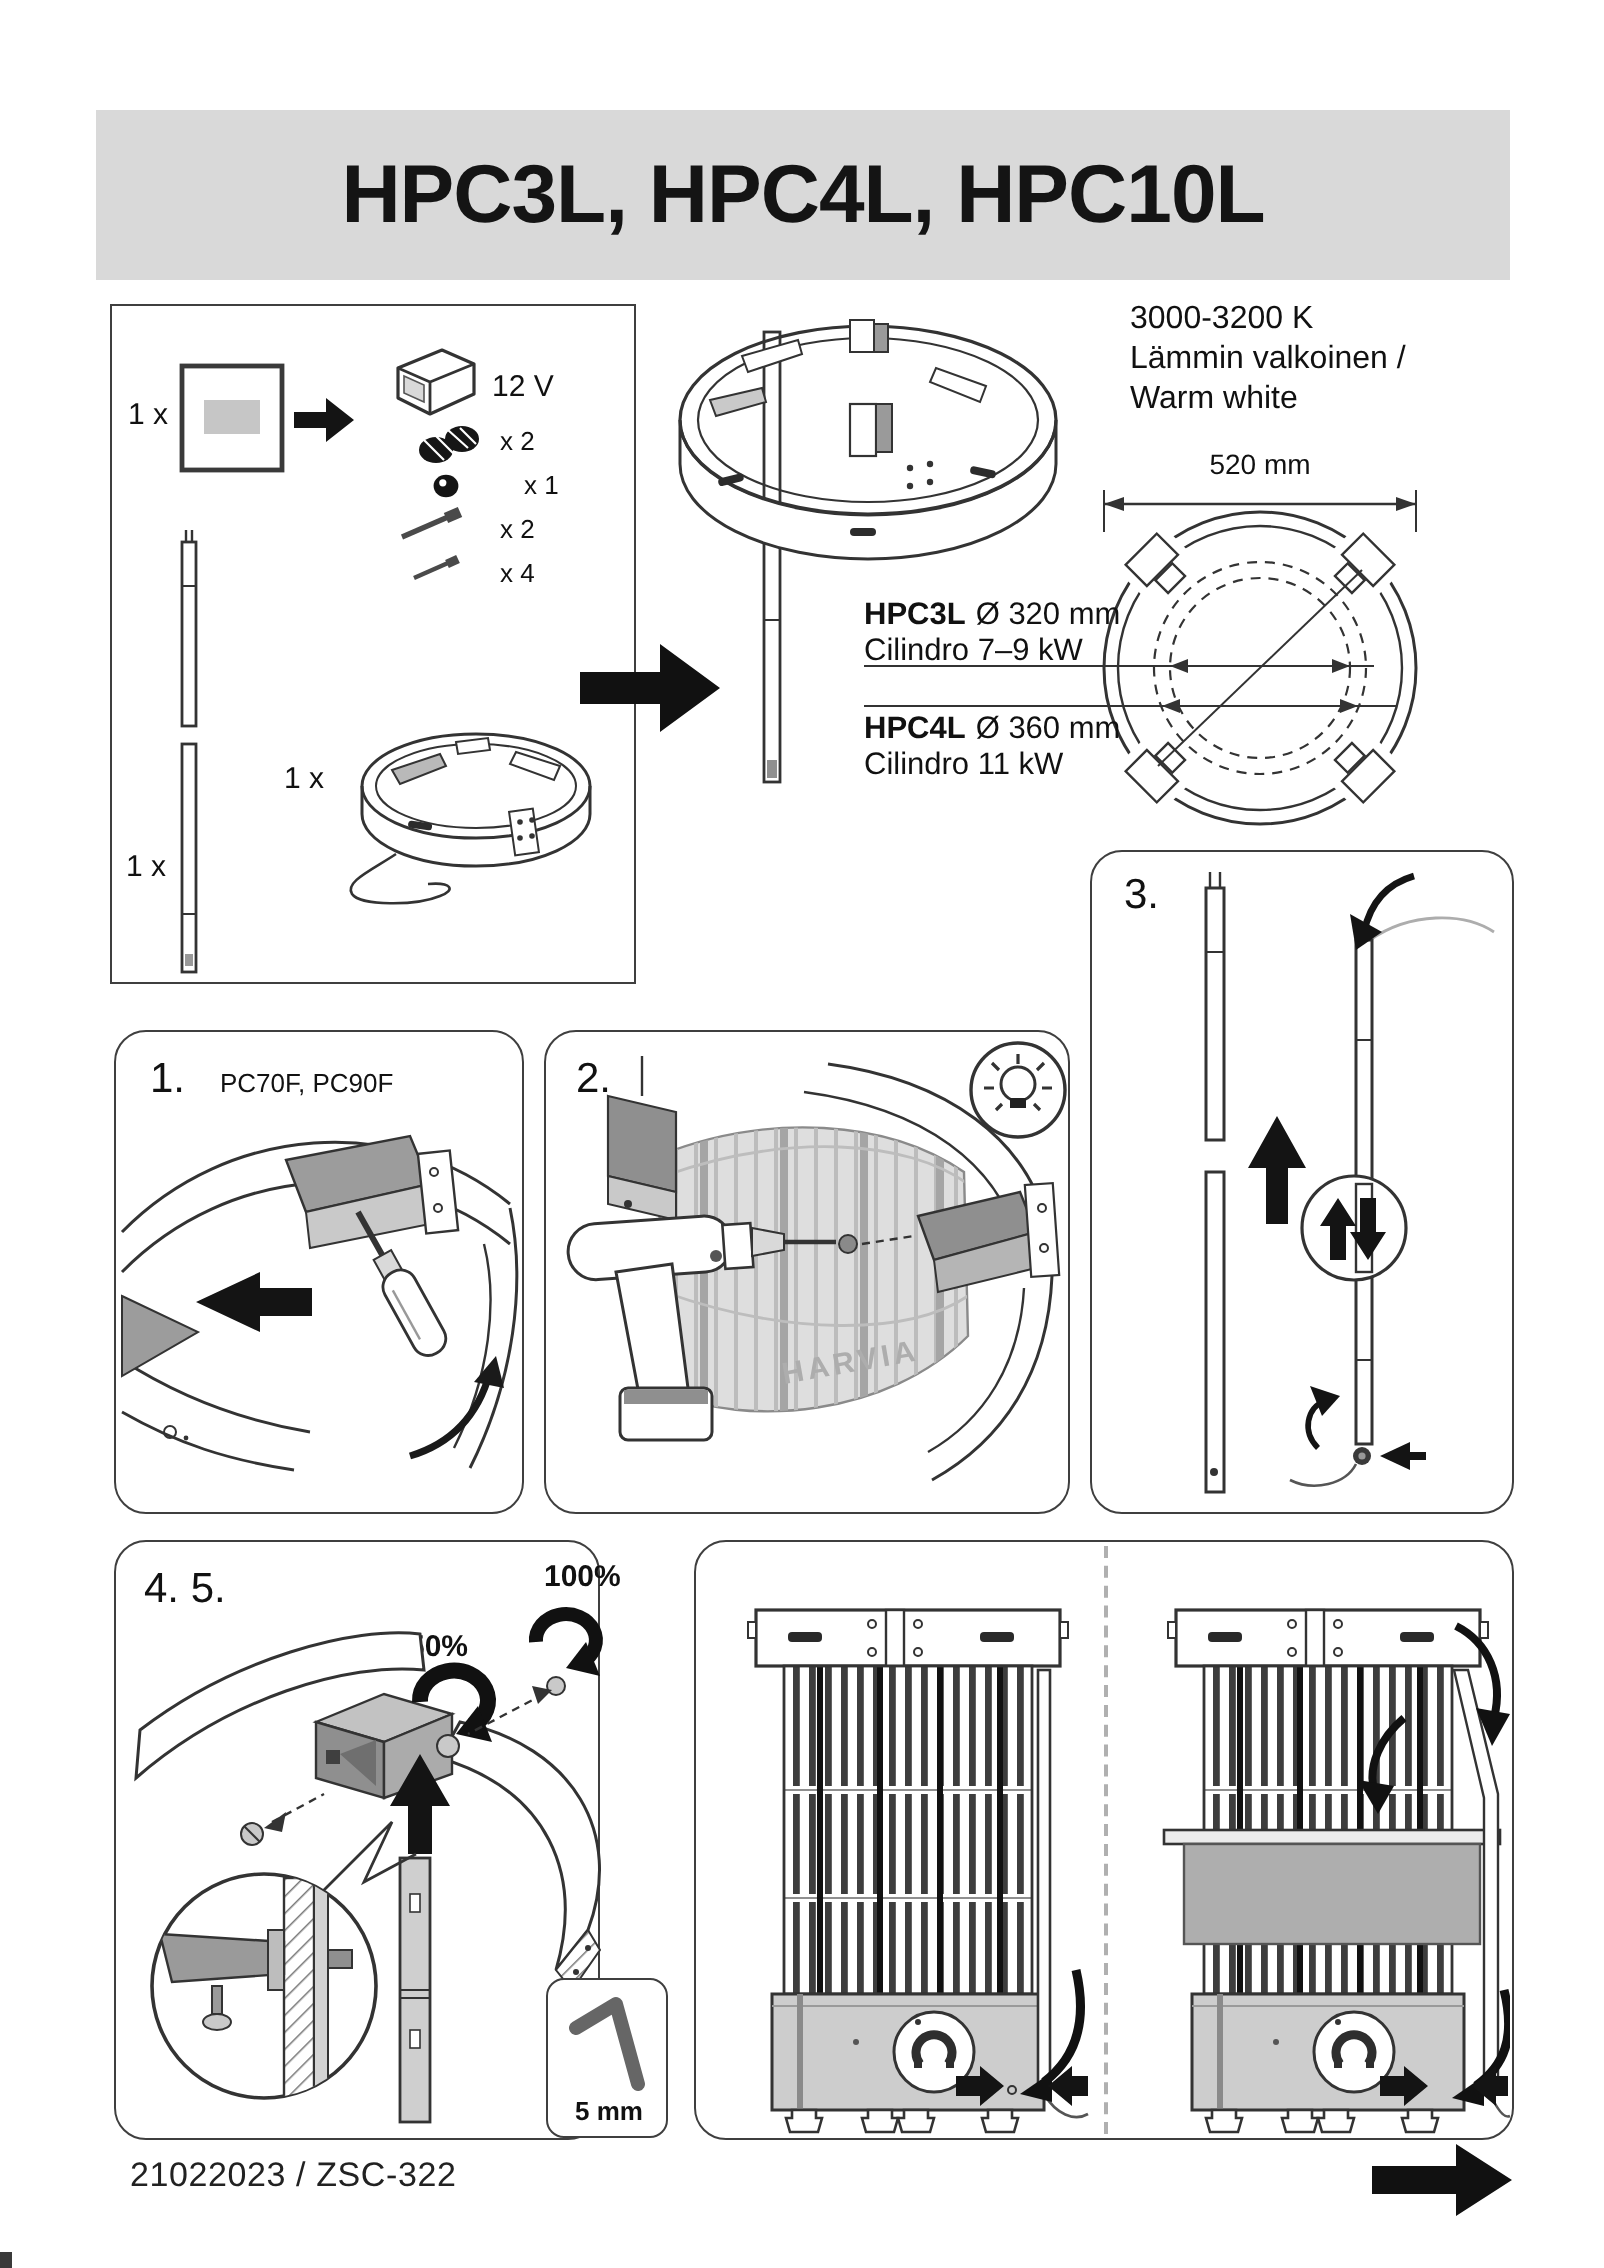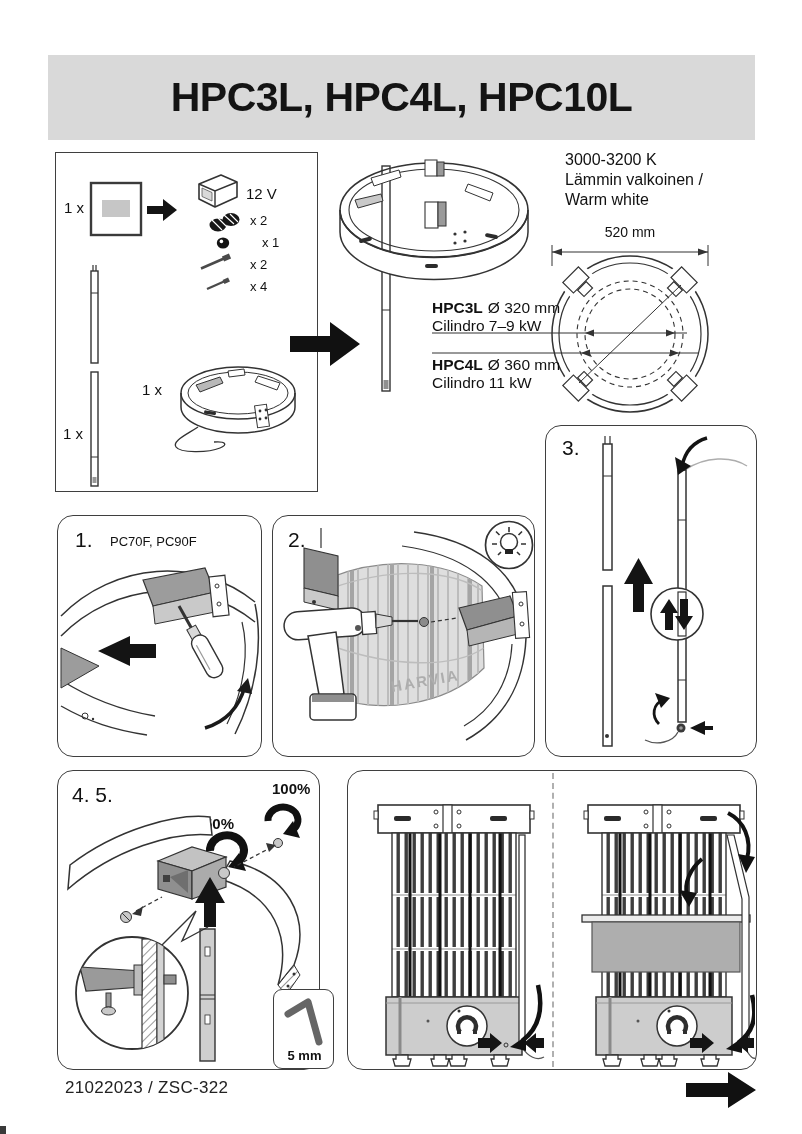--- a/index.html
+++ b/index.html
@@ -306,21 +306,21 @@
       <circle cx="134" cy="300" r="4.5" fill="#3a3a3a"></circle>
         <circle cx="134" cy="300" r="1.8" fill="#999"></circle>
       <path d="M98,312 C110,318 126,314 131,304" fill="none" stroke="#555" stroke-width="1.3"></path>
       <path d="M112,296 C104,288 106,276 116,272" fill="none" stroke="#141414" stroke-width="2.8"></path>
       <polygon points="123,270 108,265 114,280" fill="#141414"></polygon>
       <line x1="154" y1="300" x2="166" y2="300" stroke="#141414" stroke-width="4"></line>
       <polygon points="143,300 158,293 158,307" fill="#141414"></polygon>
     </svg>
   </div>
 
-  <div class="panel" style="left:57px;top:770px;width:263px;height:300px;">
+  <div class="panel" style="left:57px;top:770px;width:243px;height:300px;">
     <span class="abs stepnum" style="left:14px;top:12px;">4. 5.</span>
     <span class="abs pct" style="left:146px;top:44px;">50%</span>
     <span class="abs pct" style="left:214px;top:9px;">100%</span>
     <svg class="abs" style="left:4px;top:28px;" width="274" height="268" viewBox="0 0 274 268">
       <defs>
         <pattern id="h45" width="6" height="6" patternUnits="userSpaceOnUse" patternTransform="rotate(45)">
           <rect width="6" height="6" fill="#fff"></rect>
             <line x1="0" y1="0" x2="0" y2="6" stroke="#777" stroke-width="1.5"></line>
         </pattern>
         <clipPath id="mag">

